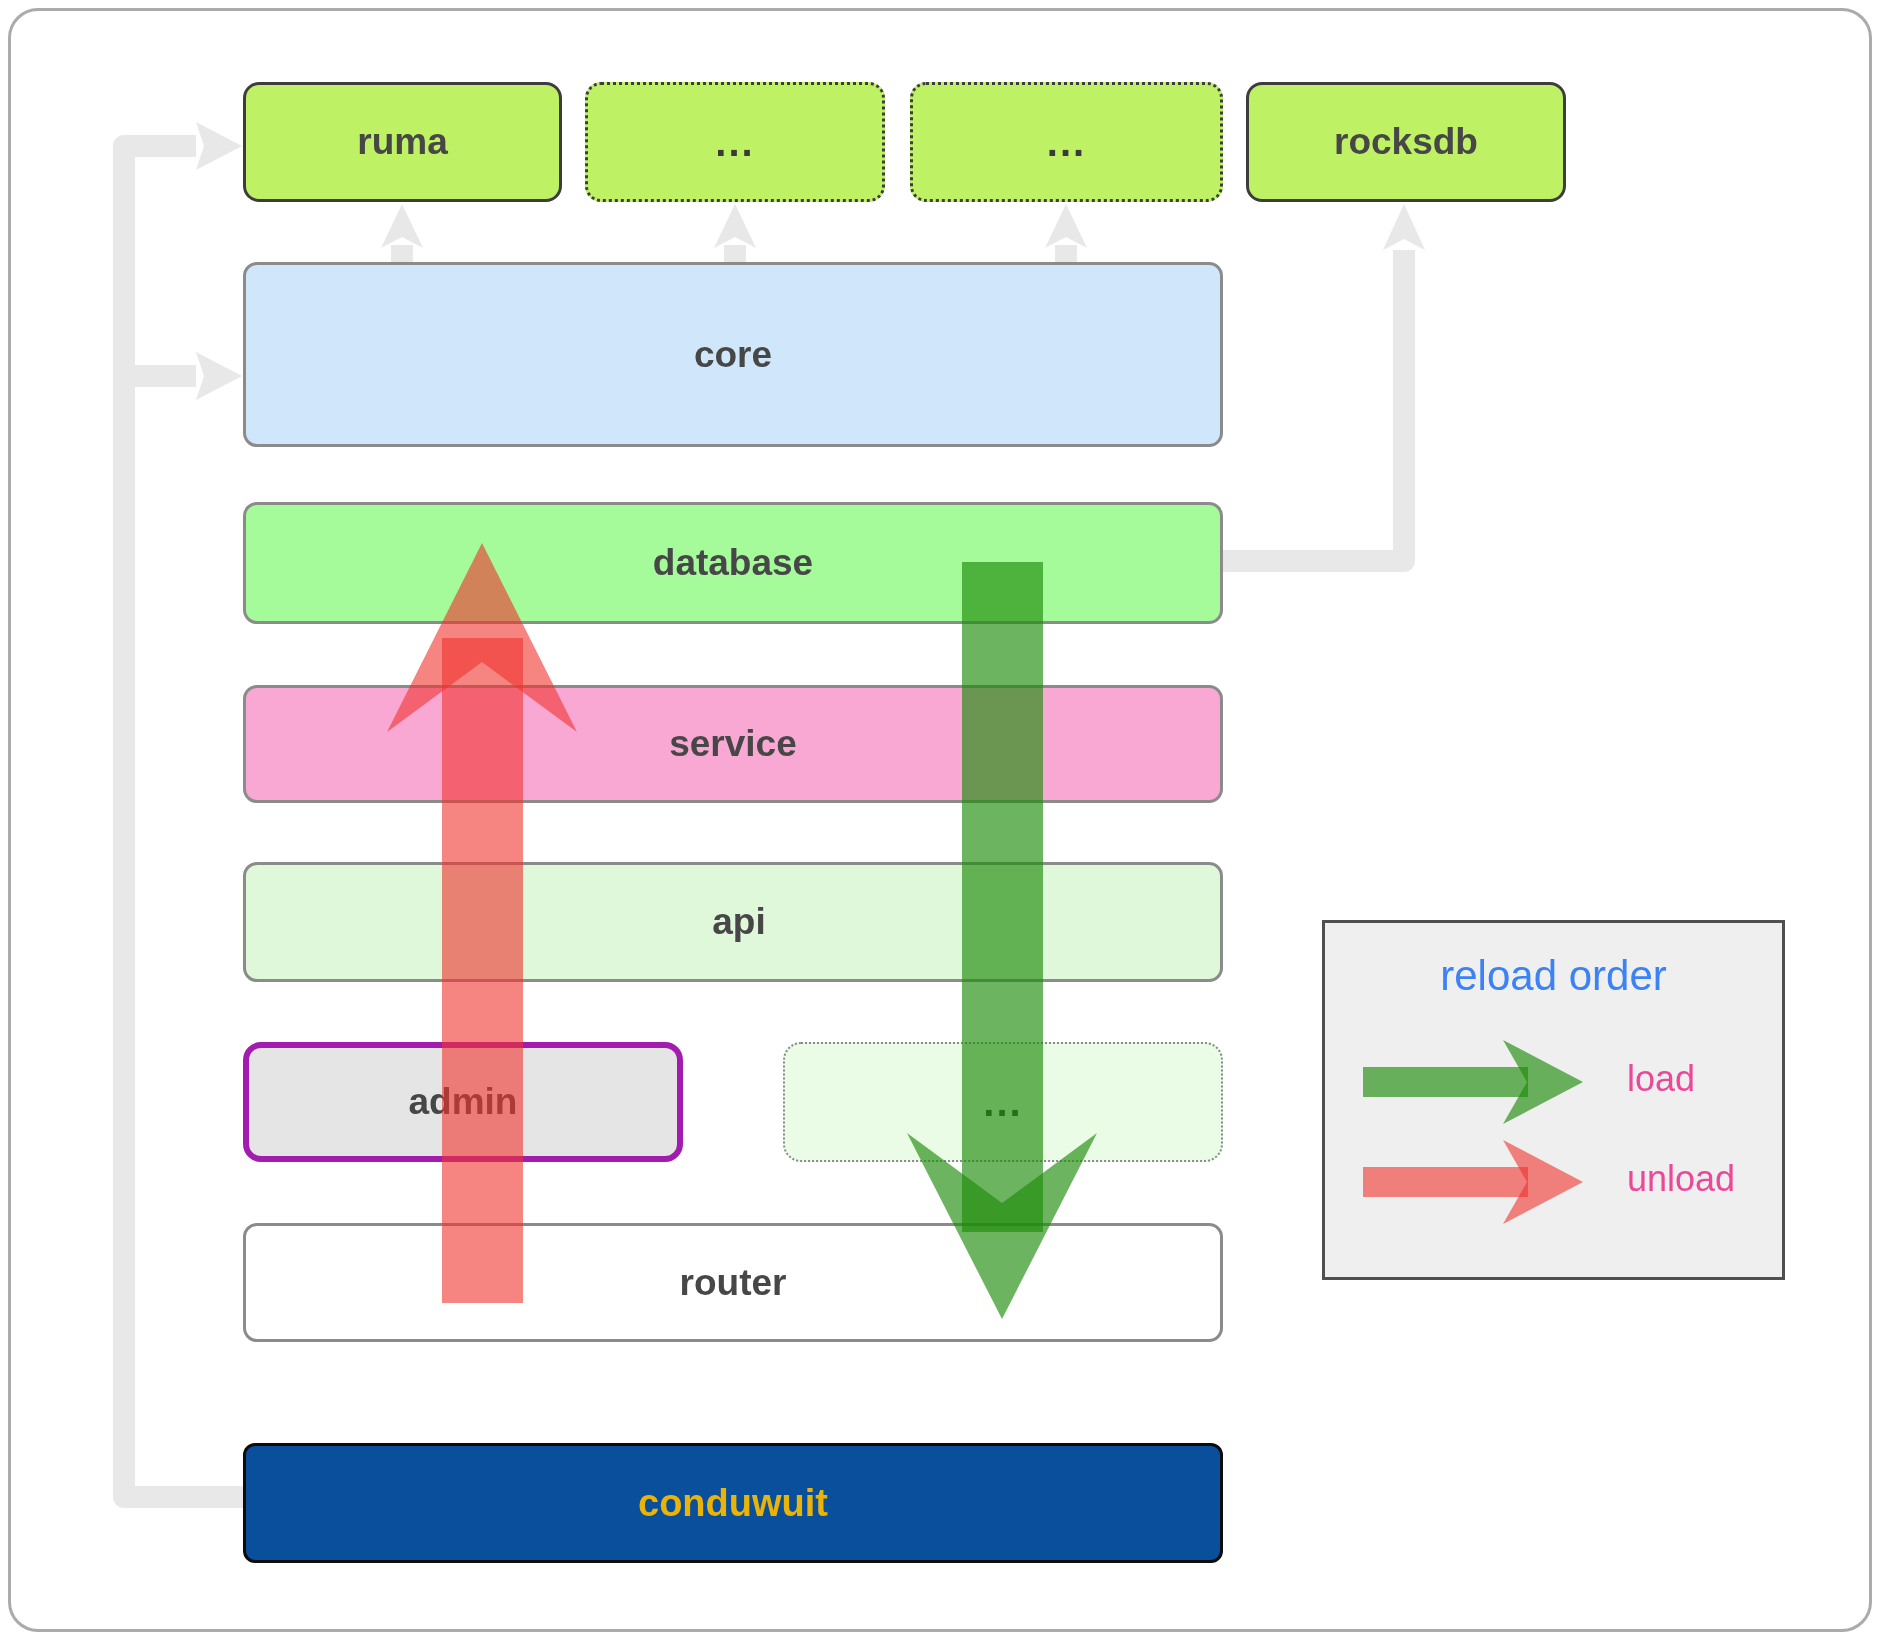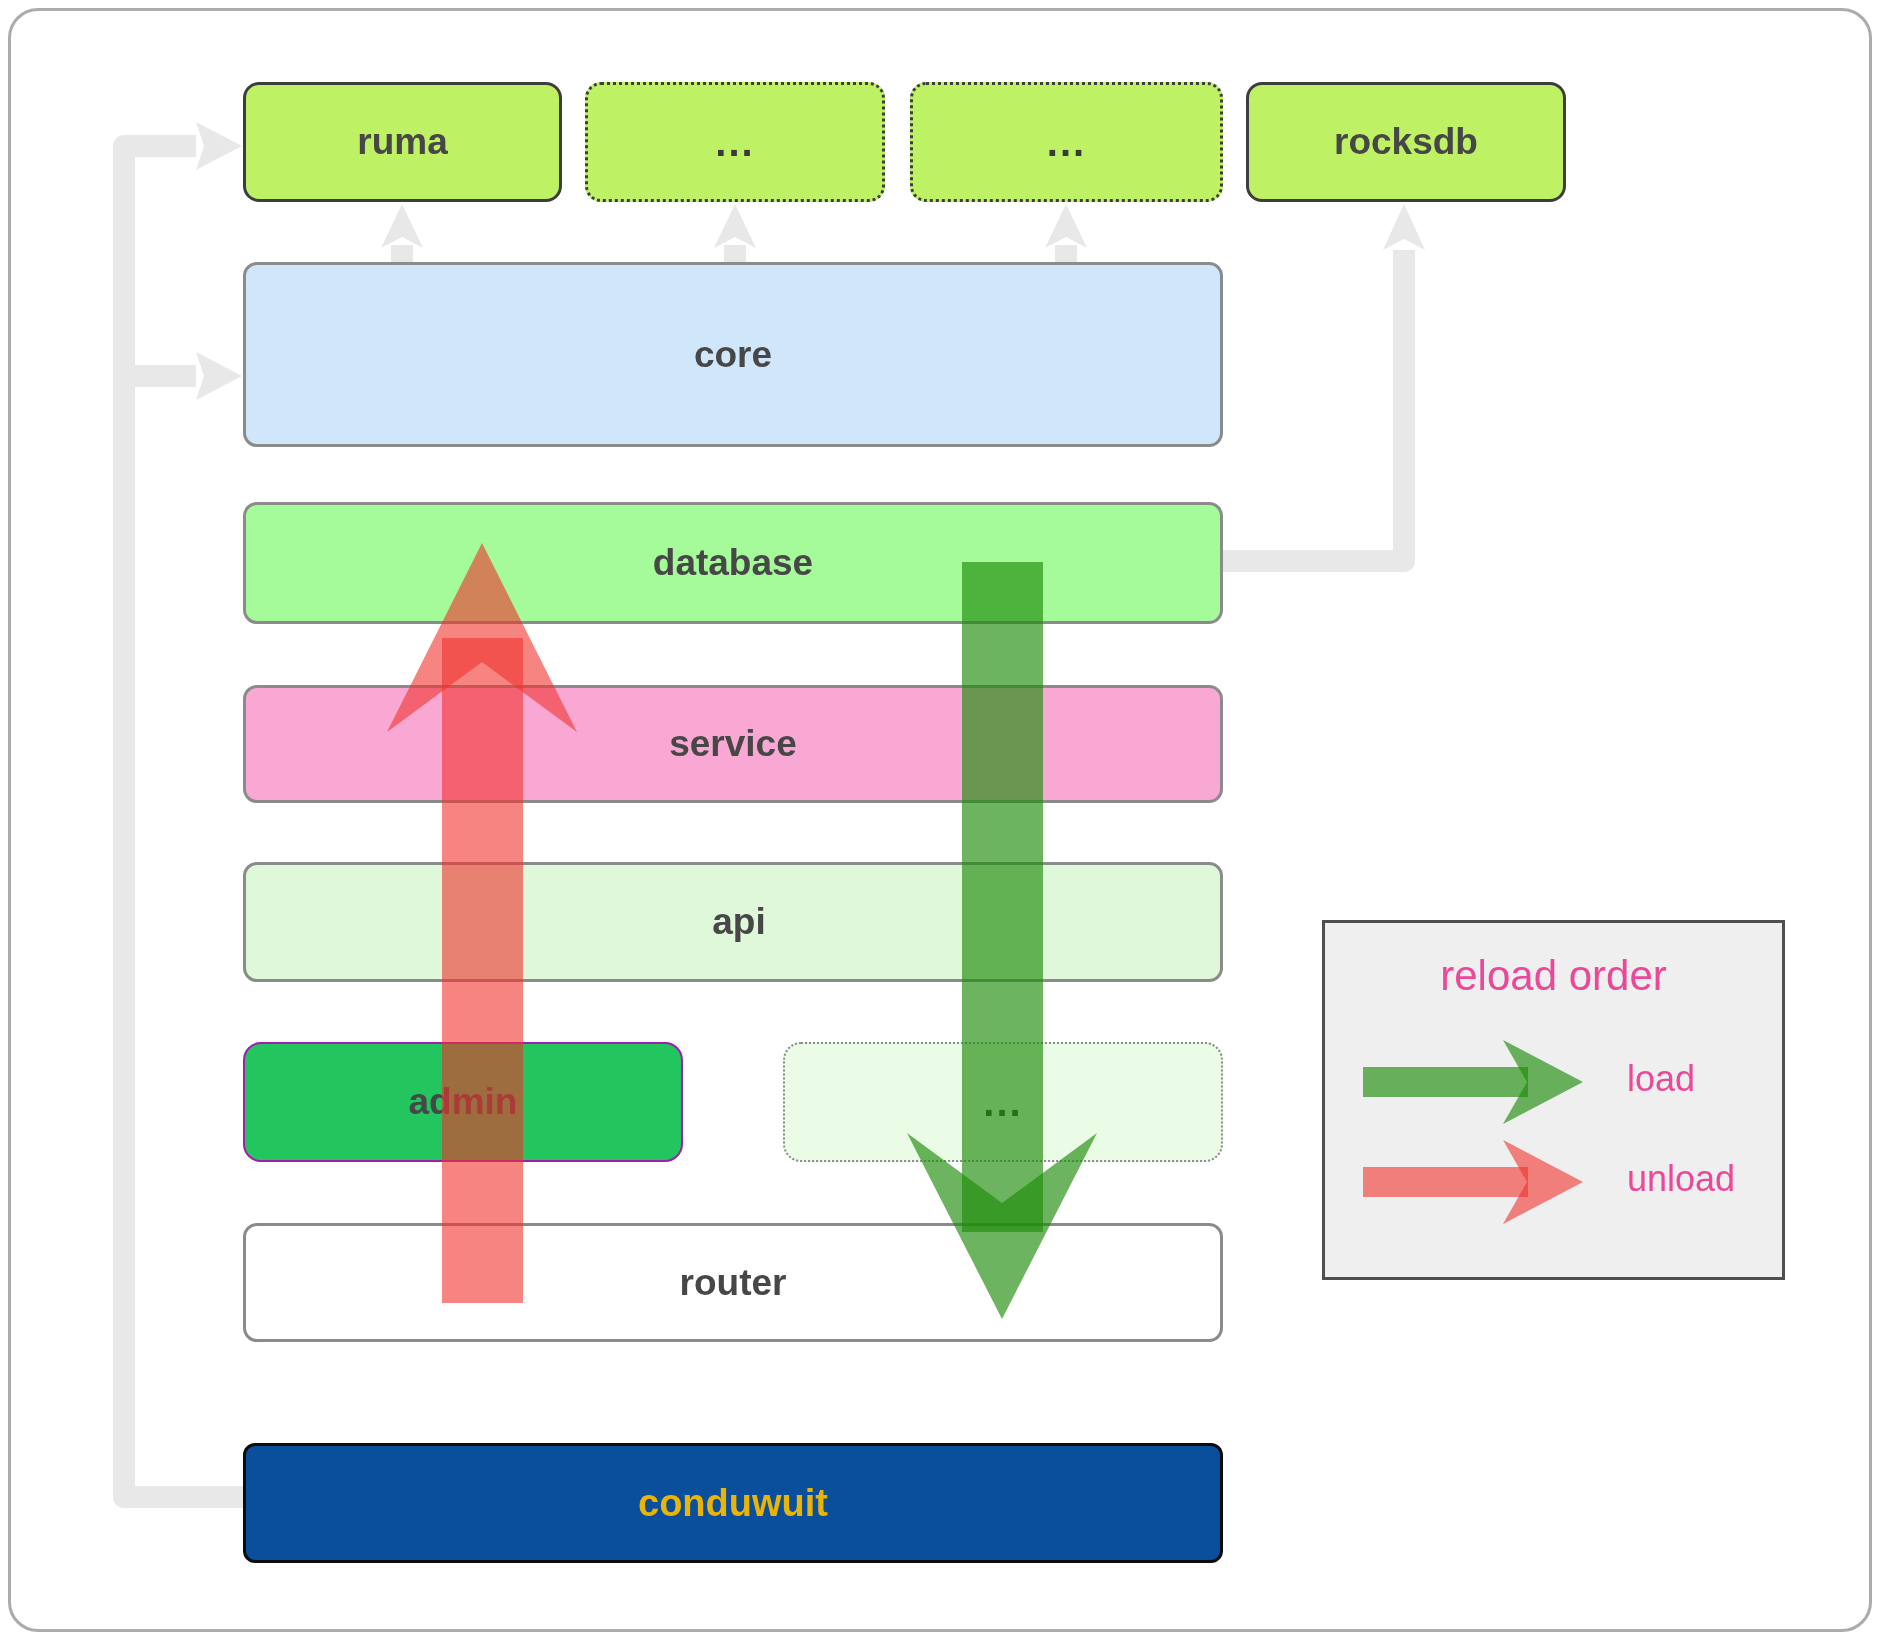--- a/index.html
+++ b/index.html
@@ -15,31 +15,31 @@
   .ellipsis{font-weight:700;font-size:40px;color:#3a3a3a;letter-spacing:2px;}
   #node-ruma{left:243px;width:319px;}
   #node-dep-ellipsis-1{left:585px;width:300px;}
   #node-dep-ellipsis-2{left:910px;width:313px;}
   #node-rocksdb{left:1246px;width:320px;}
   .stack{left:243px;width:980px;border:3px solid #8b8b8b;border-radius:14px;}
   #node-core{top:262px;height:185px;background:#d0e6fa;}
   #node-database{top:502px;height:122px;background:#a5fb9a;}
   #node-service{top:685px;height:118px;background:#f9a8d4;}
   #node-api{top:862px;height:120px;background:#def8d9;padding-left:12px;}
-  #node-admin{left:243px;top:1042px;width:440px;height:120px;background:#22c55e;
-    border:2px solid #a21caf;border-radius:18px;}
+  #node-admin{left:243px;top:1042px;width:440px;height:120px;background:#e5e5e5;
+    border:6px solid #a21caf;border-radius:18px;}
   #node-service-ellipsis{left:783px;top:1042px;width:440px;height:120px;background:#eafbe6;
     border:2px dotted #8a8a8a;border-radius:18px;}
   #node-router{top:1223px;height:119px;background:#ffffff;}
   #node-conduwuit{top:1443px;height:120px;background:#0a4f9b;border:3px solid #0c0c0c;
     border-radius:12px;color:#eab308;font-weight:700;font-size:38px;}
   #legend{position:absolute;left:1322px;top:920px;width:463px;height:360px;
     background:#efefef;border:3px solid #4f4f4f;box-sizing:border-box;z-index:2;}
   #legend-title{position:absolute;left:1322px;top:952px;width:463px;text-align:center;
-    font-size:42px;font-weight:500;color:#ec4899;z-index:3;}
+    font-size:42px;font-weight:500;color:#3b82f6;z-index:3;}
   .legend-label{position:absolute;font-size:36px;font-weight:400;color:#ec4899;z-index:3;}
   #legend-load-label{left:1627px;top:1058px;}
   #legend-unload-label{left:1627px;top:1158px;}
   .back{z-index:1;}
   .front{z-index:4;pointer-events:none;}
 </style>
 </head>
 <body>
 
 <div id="stage">

